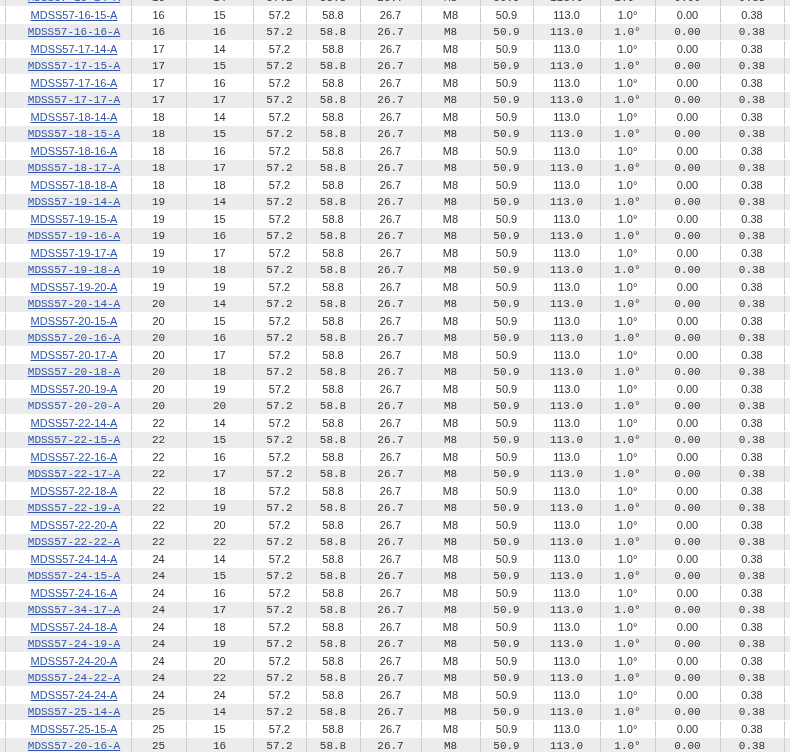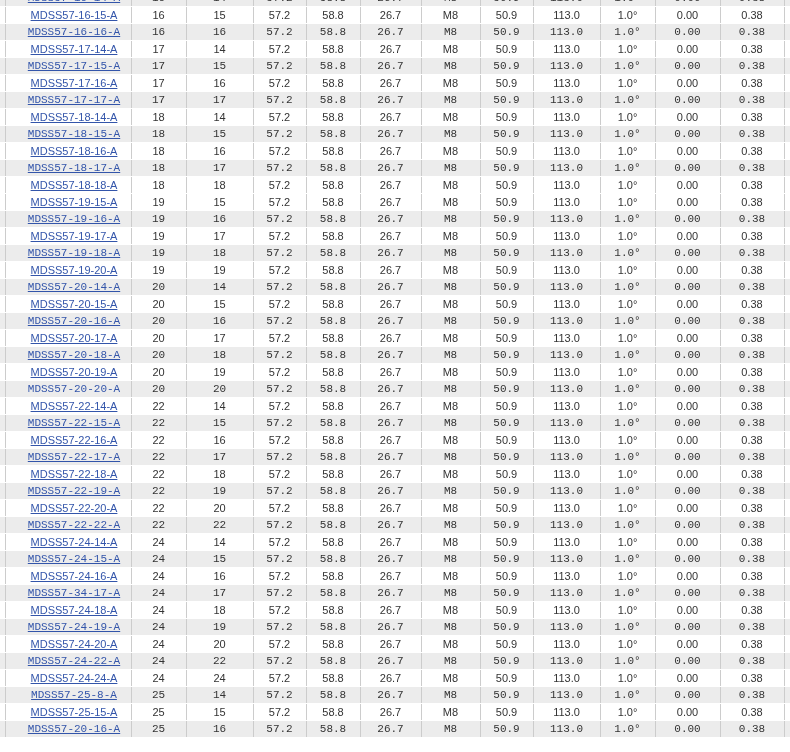--- a/index.html
+++ b/index.html
@@ -257,20 +257,36 @@
           <td>58.8</td>
           <td>26.7</td>
           <td>M8</td>
           <td>50.9</td>
           <td>113.0</td>
           <td>1.0°</td>
           <td>0.00</td>
           <td>0.38</td>
           <td></td>
         </tr>
+        <tr class="alt">
+          <td></td>
+          <td><a class="part-link" href="#">MDSS57-19-14-A</a></td>
+          <td>19</td>
+          <td>14</td>
+          <td>57.2</td>
+          <td>58.8</td>
+          <td>26.7</td>
+          <td>M8</td>
+          <td>50.9</td>
+          <td>113.0</td>
+          <td>1.0°</td>
+          <td>0.00</td>
+          <td>0.38</td>
+          <td></td>
+        </tr>
         <tr class="plain">
           <td></td>
           <td><a class="part-link" href="#">MDSS57-19-15-A</a></td>
           <td>19</td>
           <td>15</td>
           <td>57.2</td>
           <td>58.8</td>
           <td>26.7</td>
           <td>M8</td>
           <td>50.9</td>
@@ -723,21 +739,21 @@
           <td>M8</td>
           <td>50.9</td>
           <td>113.0</td>
           <td>1.0°</td>
           <td>0.00</td>
           <td>0.38</td>
           <td></td>
         </tr>
         <tr class="alt">
           <td></td>
-          <td><a class="part-link" href="#">MDSS57-25-8-A</a></td>
+          <td><a class="part-link" href="#">MDSS57-25-14-A</a></td>
           <td>25</td>
           <td>14</td>
           <td>57.2</td>
           <td>58.8</td>
           <td>26.7</td>
           <td>M8</td>
           <td>50.9</td>
           <td>113.0</td>
           <td>1.0°</td>
           <td>0.00</td>

